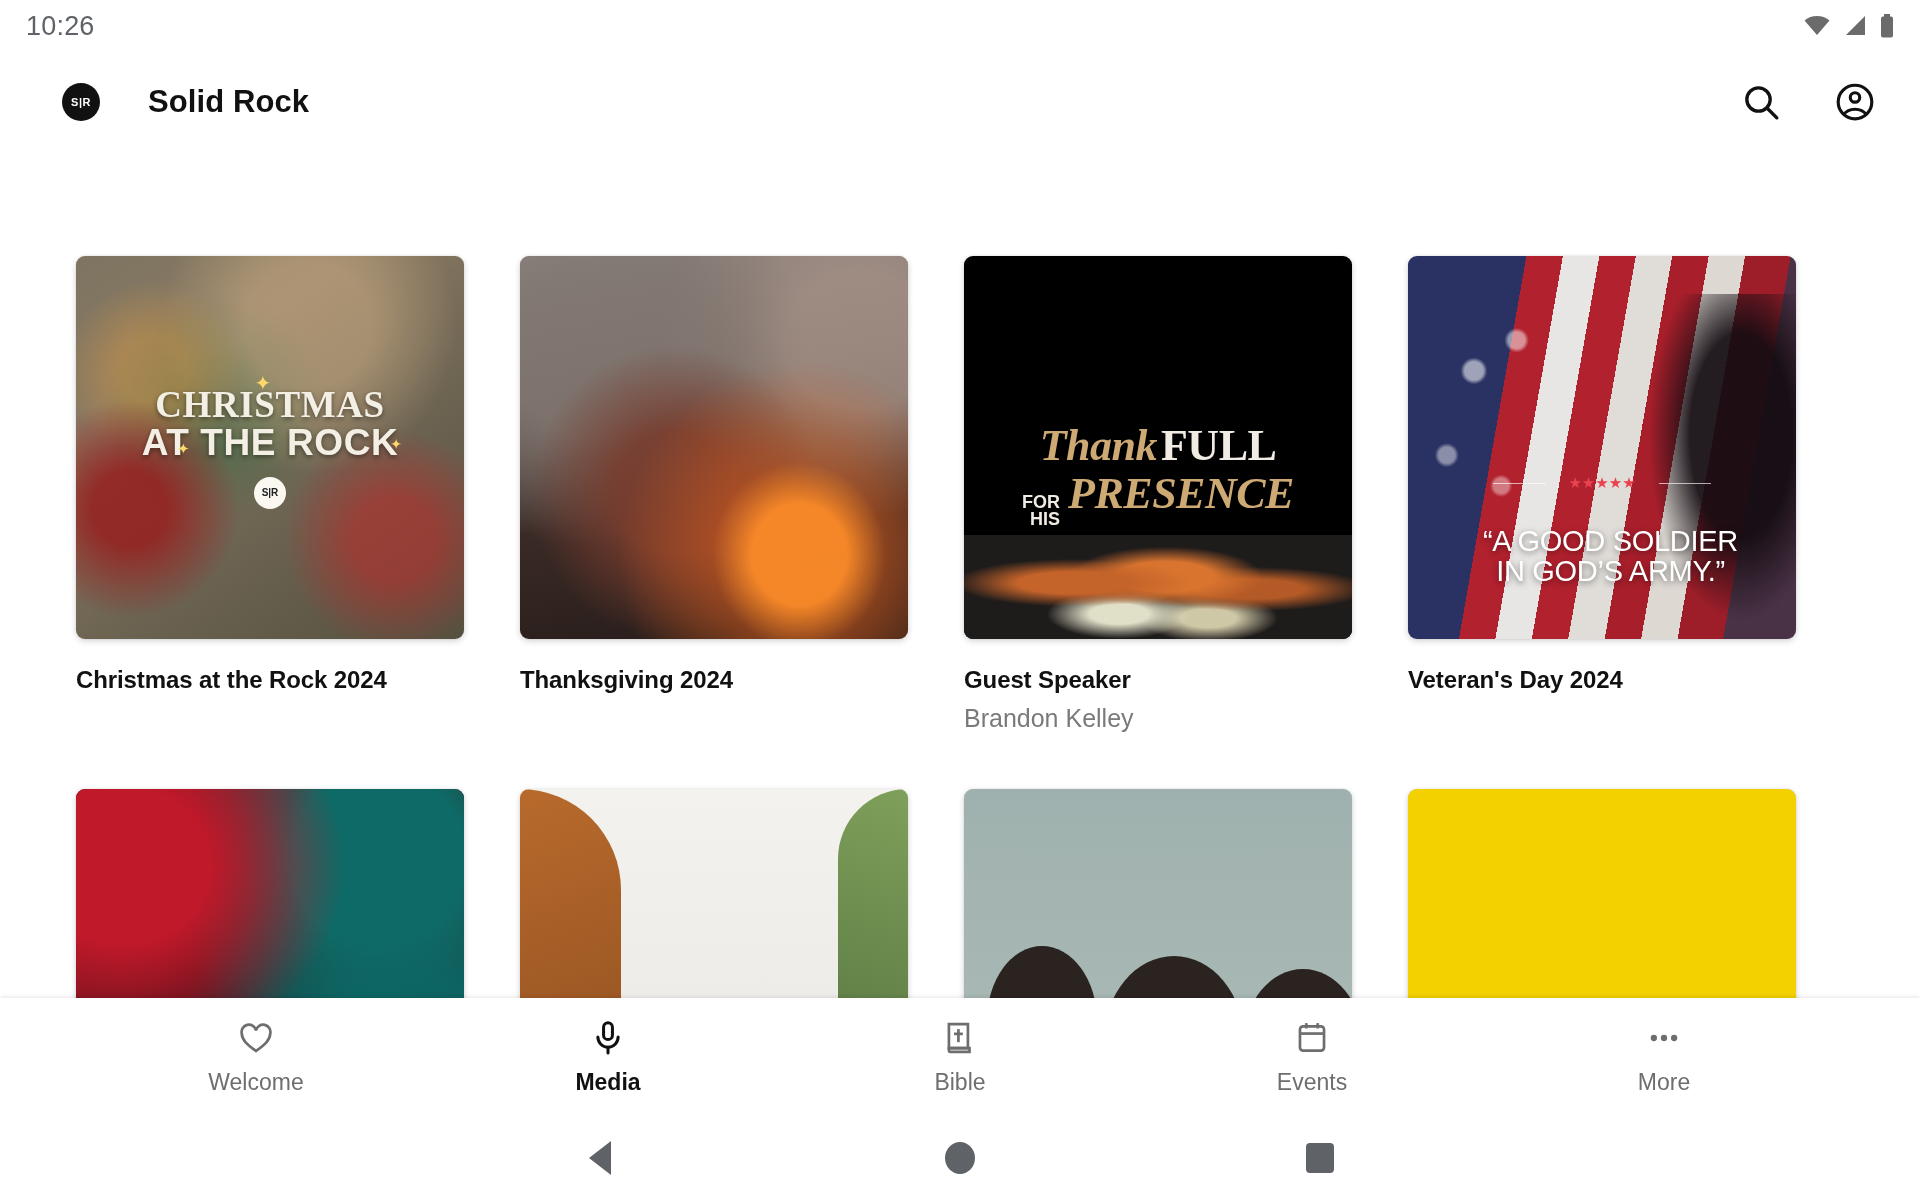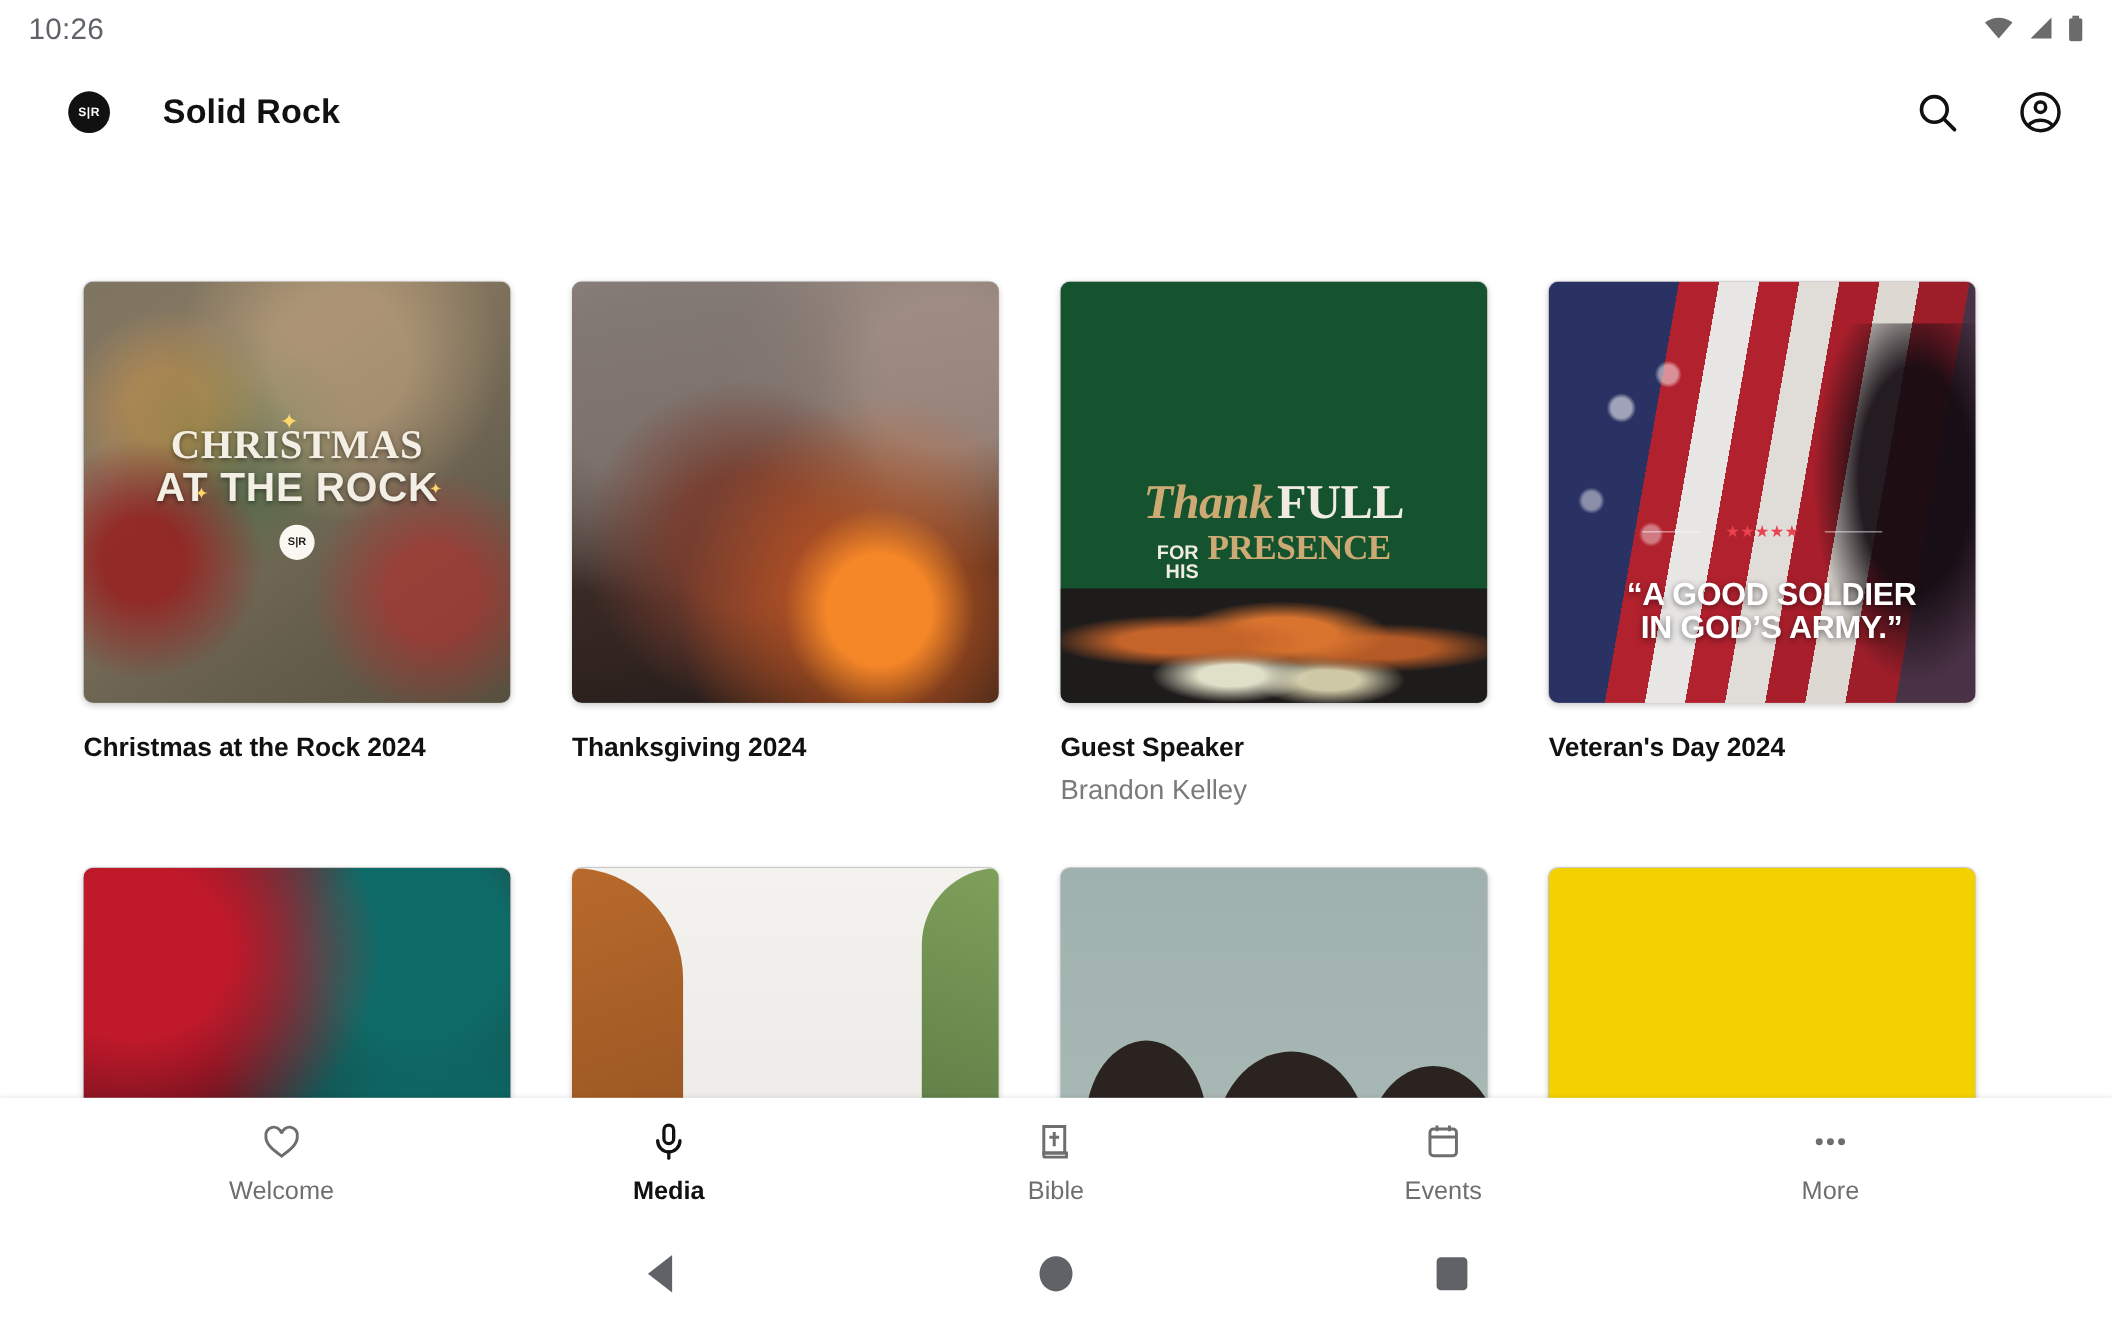--- a/index.html
+++ b/index.html
@@ -100,30 +100,30 @@
     background:
       radial-gradient(ellipse at 72% 78%, rgba(255,140,40,.95) 0 12%, rgba(220,95,30,.5) 22%, rgba(0,0,0,0) 46%),
       radial-gradient(ellipse at 40% 62%, rgba(120,60,45,.9) 0 18%, rgba(0,0,0,0) 44%),
       radial-gradient(ellipse at 20% 26%, rgba(130,120,115,.8) 0 20%, rgba(0,0,0,0) 48%),
       radial-gradient(ellipse at 88% 22%, rgba(170,150,140,.75) 0 16%, rgba(0,0,0,0) 42%),
       linear-gradient(170deg, #8d8580 0%, #6a5b53 34%, #3a2a26 62%, #241b19 100%);
   }
 
   
   .art-thank {
-    width:100%; height:100%; background:#14532d;
+    width:100%; height:100%; background:#000000;
     display:flex; flex-direction:column; justify-content:flex-end; align-items:center;
     position:relative; overflow:hidden;
   }
   .tf-line1 { font-size:44px; font-weight:700; letter-spacing:-.5px; line-height:1; }
   .tf-g { color:#cda973; font-style:italic; font-family:"Liberation Serif", serif; }
   .tf-w { color:#f1ece3; font-family:"Liberation Serif", serif; }
   .tf-row { display:flex; align-items:baseline; gap:4px; }
   .tf-small { color:#f1ece3; font-size:18px; font-weight:700; line-height:.98; text-align:right; font-family:"Liberation Sans", sans-serif; }
-  .tf-pres { color:#cda973; font-size:32px; font-weight:700; font-family:"Liberation Serif", serif; letter-spacing:-.5px; }
+  .tf-pres { color:#cda973; font-size:44px; font-weight:700; font-family:"Liberation Serif", serif; letter-spacing:-.5px;font-style:italic; }
   .tf-pumpkins {
     width:100%; height:104px;
     background:
       radial-gradient(ellipse at 28% 46%, #c4632a 0 14%, rgba(0,0,0,0) 30%),
       radial-gradient(ellipse at 52% 40%, #d9742f 0 17%, rgba(0,0,0,0) 34%),
       radial-gradient(ellipse at 74% 52%, #b45a26 0 13%, rgba(0,0,0,0) 29%),
       radial-gradient(ellipse at 40% 76%, #e0e0c8 0 9%, rgba(0,0,0,0) 22%),
       radial-gradient(ellipse at 63% 80%, #cfc8a6 0 8%, rgba(0,0,0,0) 20%),
       #1e1b1b;
     margin-top:6px;
@@ -150,21 +150,21 @@
                 radial-gradient(circle at 28% 22%, rgba(255,255,255,.5) 0 2%, rgba(0,0,0,0) 3%),
                 radial-gradient(circle at 10% 52%, rgba(255,255,255,.45) 0 2%, rgba(0,0,0,0) 3%),
                 radial-gradient(circle at 24% 60%, rgba(255,255,255,.4) 0 2%, rgba(0,0,0,0) 3%);
   }
   .art-flag::after {
     content:""; position:absolute; right:-10px; top:10%; width:44%; height:92%;
     background: radial-gradient(ellipse at 62% 40%, rgba(20,12,18,.92) 0 34%, rgba(20,12,18,0) 62%);
   }
   .flag-text {
     position:absolute; left:0; right:0; bottom:52px; text-align:center; z-index:3;
-    color:#ffffff; font-weight:700; font-size:29px; line-height:1.06; letter-spacing:-.3px;
+    color:#ffffff; font-weight:400; font-size:29px; line-height:1.06; letter-spacing:-.3px;
     text-shadow:0 2px 6px rgba(0,0,0,.5);
     font-family:"Liberation Sans", sans-serif;
     padding-left:17px;
   }
   .flag-stars { position:absolute; left:22%; right:22%; bottom:150px; z-index:3; height:12px;
     display:flex; align-items:center; justify-content:center; gap:5px; color:#e9434f; font-size:15px; }
   .flag-rule { position:absolute; height:1px; background:rgba(255,255,255,.65); top:6px; width:24%; }
 
   
   .art-abstract {

